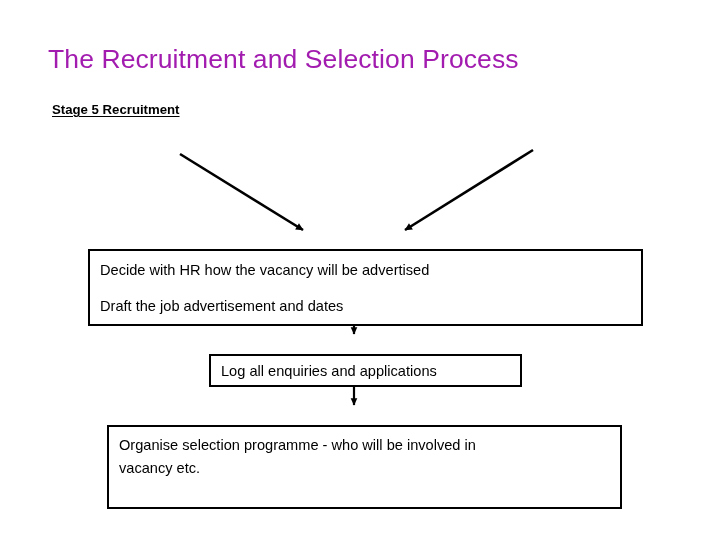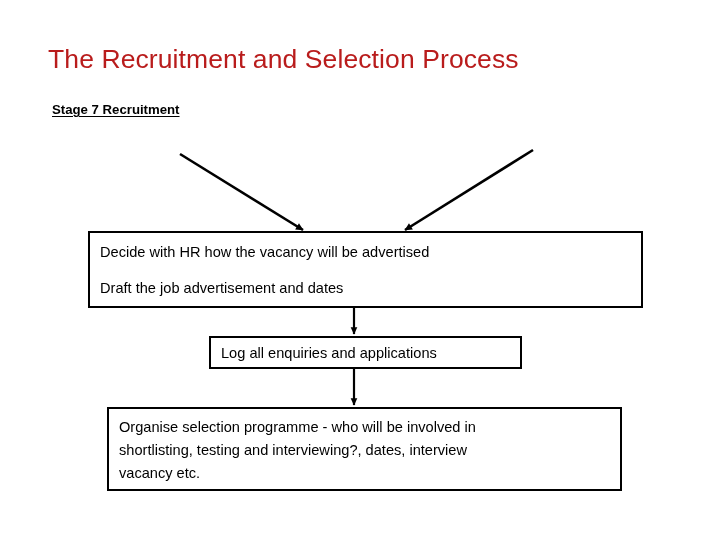--- a/index.html
+++ b/index.html
@@ -24,21 +24,21 @@
   .slide-title {
     position: absolute;
     left: 48px;
     top: 42px;
     width: 640px;
     font-size: 26.5px;
     line-height: 34px;
     font-weight: normal;
     letter-spacing: 0.1px;
     white-space: nowrap;
-    color: #b91c1c;
+    color: #a21caf;
   }
   .stage-label {
     position: absolute;
     left: 52px;
     top: 101px;
     font-size: 13.2px;
     line-height: 17px;
     font-weight: bold;
     text-decoration: underline;
     text-underline-offset: 2px;
@@ -53,20 +53,21 @@
     height: 540px;
     overflow: visible;
   }
   .pbox {
     position: absolute;
     box-sizing: border-box;
     border: 2px solid #000000;
     background: #ffffff;
     color: #000000;
     font-size: 14.6px;
+    margin-top: 18px;
   }
   .pbox-inner {
     padding: 0;
   }
   .pline {
     white-space: nowrap;
     color: #000000;
   }
   
   #box-decide-advertise {
@@ -112,21 +113,21 @@
     line-height: 23px;
   }
 </style>
 </head>
 <body>
 
 <div class="slide">
 
   <div class="slide-title">The Recruitment and Selection Process</div>
 
-  <div class="stage-label">Stage 7 Recruitment</div>
+  <div class="stage-label">Stage 5 Recruitment</div>
 
   <svg class="flow-svg" viewBox="0 0 720 540">
     <defs>
       <marker id="arrowhead-diag-l" markerWidth="9" markerHeight="9" refX="7.5" refY="4.5" orient="auto" markerUnits="userSpaceOnUse">
         <path d="M0.5,0.8 L8,4.5 L0.5,8.2 Z" fill="#000000"></path>
       </marker>
       <marker id="arrowhead-diag-r" markerWidth="9" markerHeight="9" refX="7.5" refY="4.5" orient="auto" markerUnits="userSpaceOnUse">
         <path d="M0.5,0.8 L8,4.5 L0.5,8.2 Z" fill="#000000"></path>
       </marker>
       <marker id="arrowhead-vert" markerWidth="9" markerHeight="9" refX="7.2" refY="4.5" orient="auto" markerUnits="userSpaceOnUse">
@@ -152,18 +153,17 @@
 
   <div class="pbox" id="box-log-enquiries">
     <div class="pbox-inner">
       <div class="pline">Log all enquiries and applications</div>
     </div>
   </div>
 
   <div class="pbox" id="box-organise-selection">
     <div class="pbox-inner">
       <div class="pline">Organise selection programme - who will be involved in</div>
-      <div class="pline">shortlisting, testing and interviewing?, dates, interview</div>
       <div class="pline">vacancy etc.</div>
     </div>
   </div>
 
 </div>
 
 </body></html>

